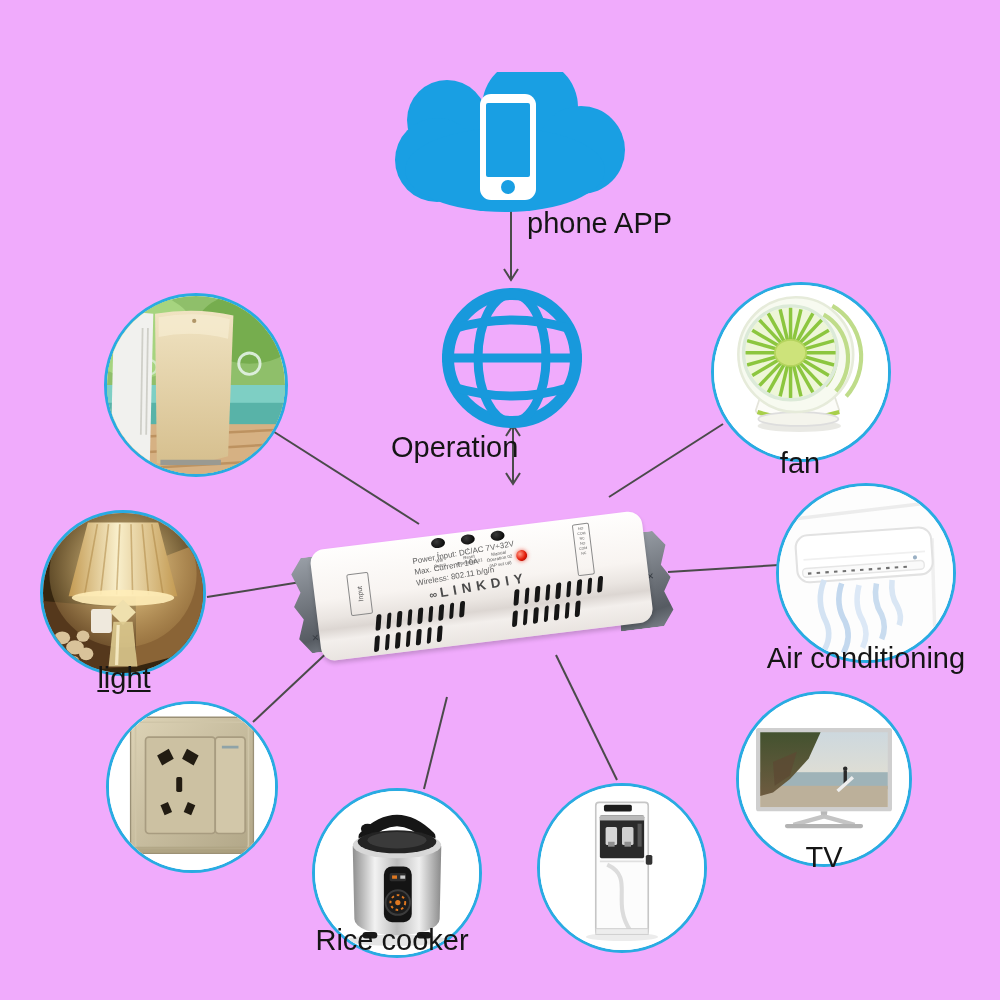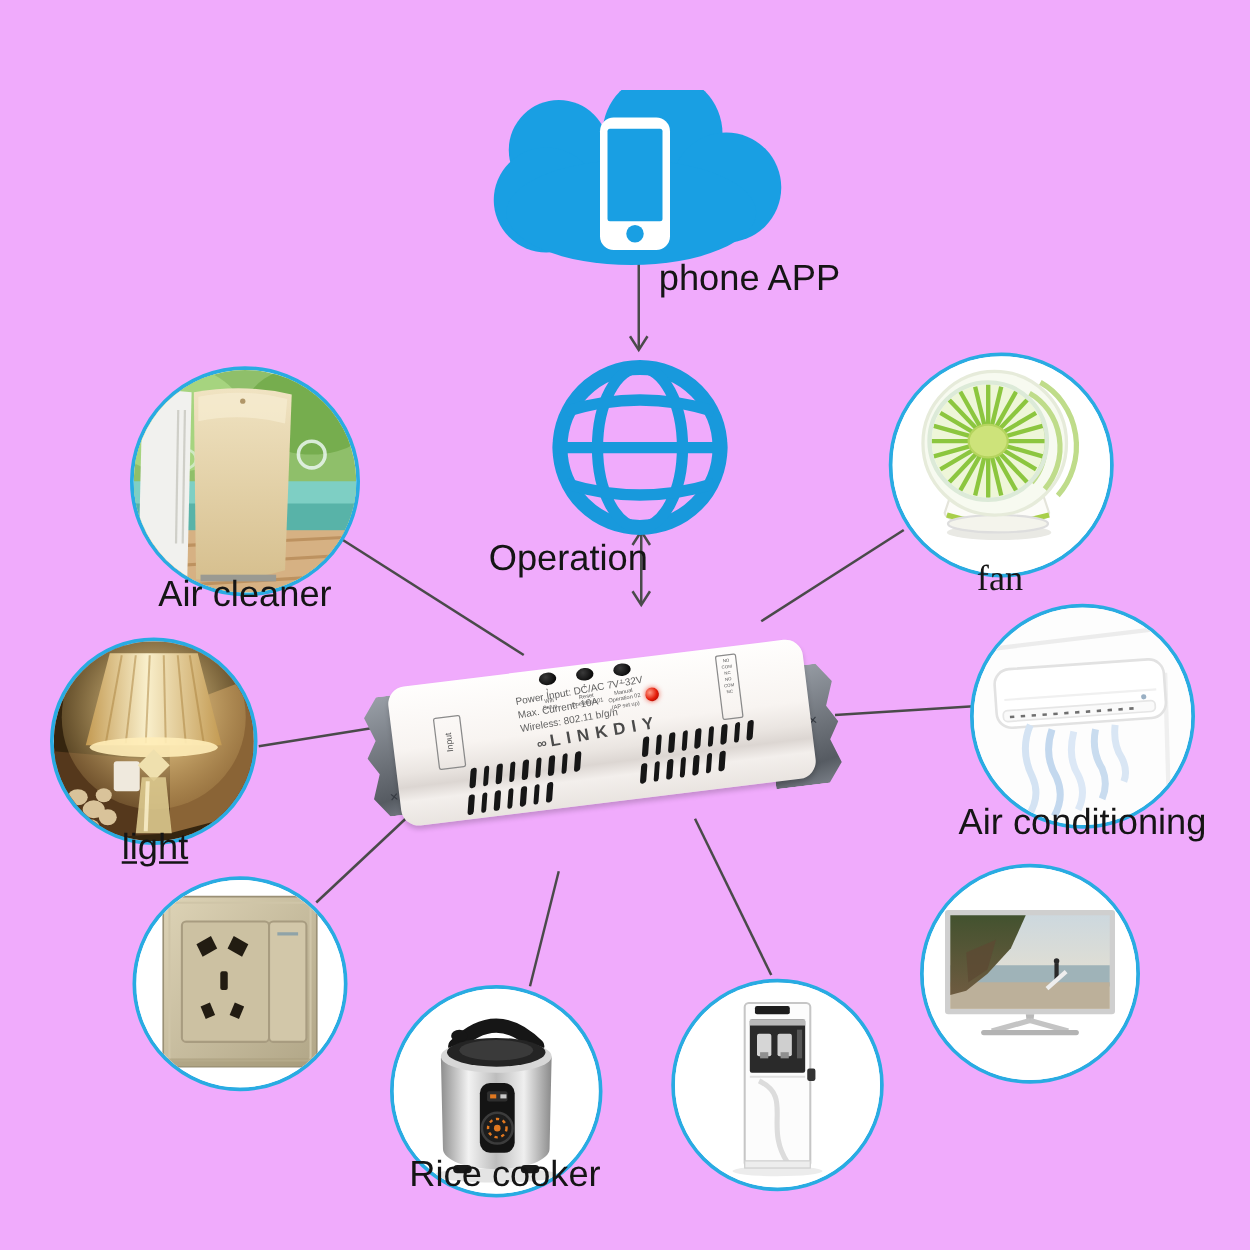--- a/index.html
+++ b/index.html
@@ -199,21 +199,20 @@
       <g stroke="#cfcfc8" stroke-width="1">
           <line x1="20" y1="18" x2="19" y2="78"></line>
           <line x1="23" y1="18" x2="22" y2="78"></line>
         </g>
       <path d="M27,10 Q50,6 71,11 L68,90 Q48,96 28,94 Z" fill="url(#beige)"></path>
       <path d="M29,12 Q50,8 69,13 L68,24 Q48,19 29,23 Z" fill="#f6ecd2" opacity=".7"></path>
       <circle cx="49" cy="14" r="1.2" fill="#b09668"></circle>
       <rect x="30" y="92" width="34" height="3" fill="#9a9a92"></rect>
     </svg>
   </div>
-  <div class="lbl" style="left:96px;top:460px;width:200px;">Air cleaner</div>
 
   <div class="dev-circle" style="left:711px;top:282px;width:180px;height:180px;">
     <svg viewBox="0 0 100 100">
       <rect width="100" height="100" fill="#ffffff"></rect>
       <ellipse cx="49" cy="81" rx="24" ry="3.5" fill="#e9e9e4"></ellipse>
       <path d="M27,63 a21,17 0 0 1 42,0 l3,9 a24,6 0 0 1 -48,0 Z" fill="#fcfcf8" stroke="#e4e4da" stroke-width="1"></path>
       <path d="M25,73 q23,7 47,0" stroke="#a8cf4a" stroke-width="2.4" fill="none"></path>
       <ellipse cx="48.5" cy="77" rx="23" ry="4" fill="#f4f4ec" stroke="#ddd" stroke-width="1"></ellipse>
       <circle cx="47" cy="40" r="33" fill="#f7faf0" stroke="#e6ebda" stroke-width="1.5"></circle>
       <g fill="none" stroke="#bfdc8a" stroke-width="2.4">
@@ -245,21 +244,21 @@
           <line x1="44" y1="39" x2="26" y2="58"></line>
           <line x1="44" y1="39" x2="19" y2="46"></line>
         <line x1="44" y1="39" x2="19" y2="32"></line>
           <line x1="44" y1="39" x2="26" y2="20"></line>
           <line x1="44" y1="39" x2="38" y2="14"></line>
       </g>
       <circle cx="44" cy="39" r="27" fill="none" stroke="#dcead8" stroke-width="2"></circle>
       <ellipse cx="44" cy="39" rx="9" ry="7.5" fill="#cde37a" stroke="#b5d45e" stroke-width="1"></ellipse>
     </svg>
   </div>
-  <div class="lbl" style="left:700px;top:447px;width:200px;font-family:Liberation Serif, serif;">fan</div>
+  <div class="lbl" style="left:700px;top:447px;width:200px;">fan</div>
 
   <div class="dev-circle" style="left:40px;top:510px;width:166px;height:166px;">
     <svg viewBox="0 0 100 100">
       <defs>
         <radialGradient id="glow" cx=".5" cy=".45" r=".7">
           <stop offset="0" stop-color="#ffe6a8"></stop>
             <stop offset="1" stop-color="#caa45c" stop-opacity="0"></stop>
           </radialGradient>
         <linearGradient id="shade" x1="0" y1="0" x2="1" y2="0">
           <stop offset="0" stop-color="#c39a52"></stop>
@@ -379,20 +378,21 @@
       <polygon points="20,40 34,34 30,48 21,54" fill="#5d4a33" opacity=".8"></polygon>
       <rect x="61.5" y="45" width="2" height="8" fill="#2a2a2a"></rect>
       <circle cx="62.5" cy="44" r="1.3" fill="#2a2a2a"></circle>
       <line x1="58" y1="57" x2="67" y2="49" stroke="#eeeeee" stroke-width="2"></line>
       <polygon points="48,69 52,69 51.5,73 48.5,73" fill="#b9b9b9"></polygon>
       <line x1="50" y1="72" x2="32" y2="77" stroke="#c4c4c4" stroke-width="2.5"></line>
       <line x1="50" y1="72" x2="68" y2="77" stroke="#c4c4c4" stroke-width="2.5"></line>
       <rect x="27" y="76.5" width="46" height="2.4" rx="1.2" fill="#b3b3b3"></rect>
     </svg>
   </div>
+  <div class="lbl" style="left:724px;top:841px;width:200px;">TV</div>
 
   <div class="dev-circle" style="left:312px;top:788px;width:170px;height:170px;">
     <svg viewBox="0 0 100 100">
       <defs>
         <linearGradient id="steel" x1="0" y1="0" x2="1" y2="0">
           <stop offset="0" stop-color="#8e8e8e"></stop>
             <stop offset=".25" stop-color="#f2f2f2"></stop>
           <stop offset=".5" stop-color="#bdbdbd"></stop>
             <stop offset=".75" stop-color="#efefef"></stop>
           <stop offset="1" stop-color="#8a8a8a"></stop>
@@ -410,21 +410,21 @@
       <rect x="45.5" y="50" width="10" height="5" rx="1" fill="#2e2e2e"></rect>
       <rect x="47" y="51.5" width="3" height="2" fill="#e07820"></rect>
       <rect x="52" y="51.5" width="3" height="2" fill="#c9c9c9"></rect>
       <circle cx="50.5" cy="68" r="7.5" fill="#1d1d1d" stroke="#3c3c3c" stroke-width="1.2"></circle>
       <circle cx="50.5" cy="68" r="4.5" fill="none" stroke="#e07820" stroke-width="1.2" stroke-dasharray="1.6 1.8"></circle>
       <circle cx="50.5" cy="68" r="1.6" fill="#e07820"></circle>
       <rect x="29" y="86" width="9" height="4" rx="2" fill="#1a1a1a"></rect>
       <rect x="62" y="86" width="9" height="4" rx="2" fill="#1a1a1a"></rect>
     </svg>
   </div>
-  <div class="lbl" style="left:304px;top:924px;width:200px;">Rice cooker</div>
+  <div class="lbl" style="left:292px;top:924px;width:200px;">Rice cooker</div>
 
   <div class="dev-circle" style="left:537px;top:783px;width:170px;height:170px;">
     <svg viewBox="0 0 100 100">
       <rect width="100" height="100" fill="#fff"></rect>
       <ellipse cx="50" cy="92" rx="22" ry="2.5" fill="#ececec"></ellipse>
       <rect x="34" y="10" width="32" height="80" rx="2" fill="#fcfcfc" stroke="#c6c6c6" stroke-width="1"></rect>
       <rect x="39" y="11.5" width="17" height="4" rx="1" fill="#1d1d1d"></rect>
       <rect x="36.5" y="18" width="27" height="26" rx="1" fill="#2a2a2a"></rect>
       <rect x="36.5" y="18" width="27" height="3" fill="#b9b9b9"></rect>
       <rect x="40" y="25" width="7" height="11" rx="1" fill="#d6d6d6"></rect>

